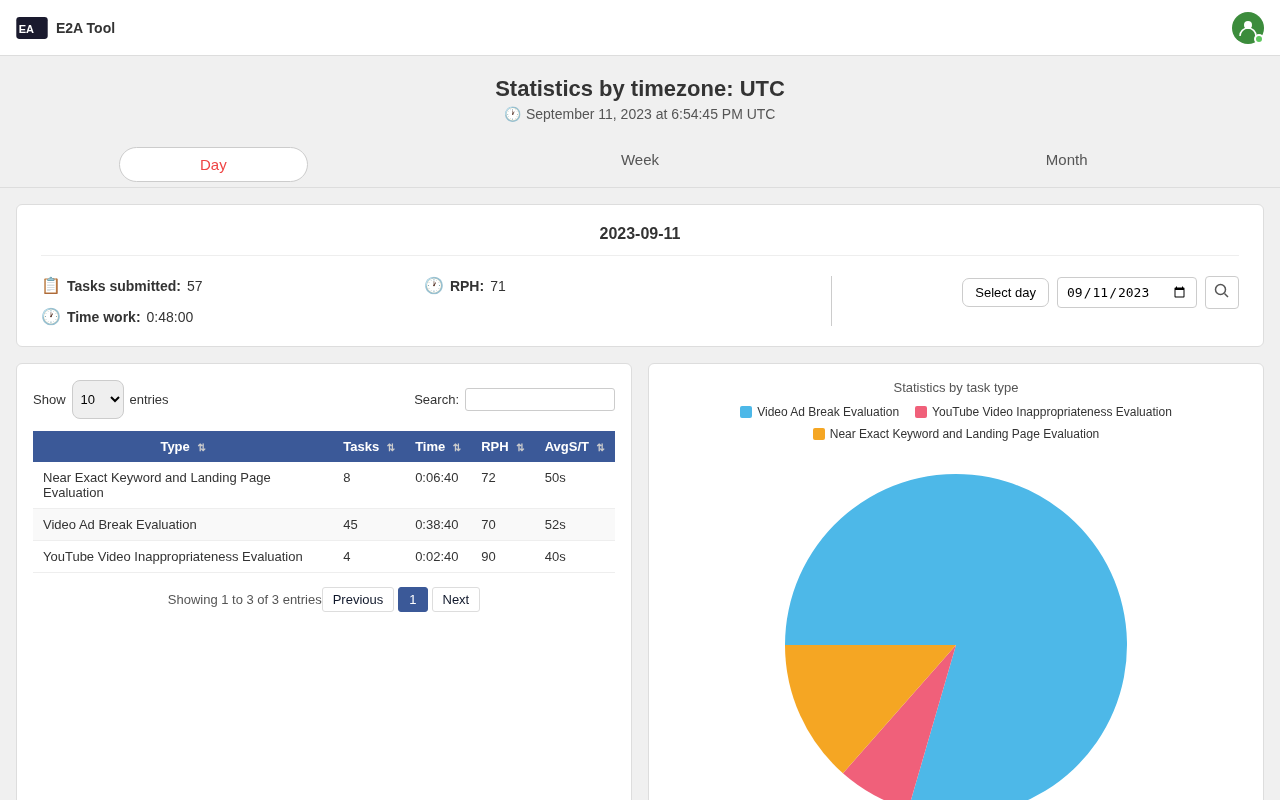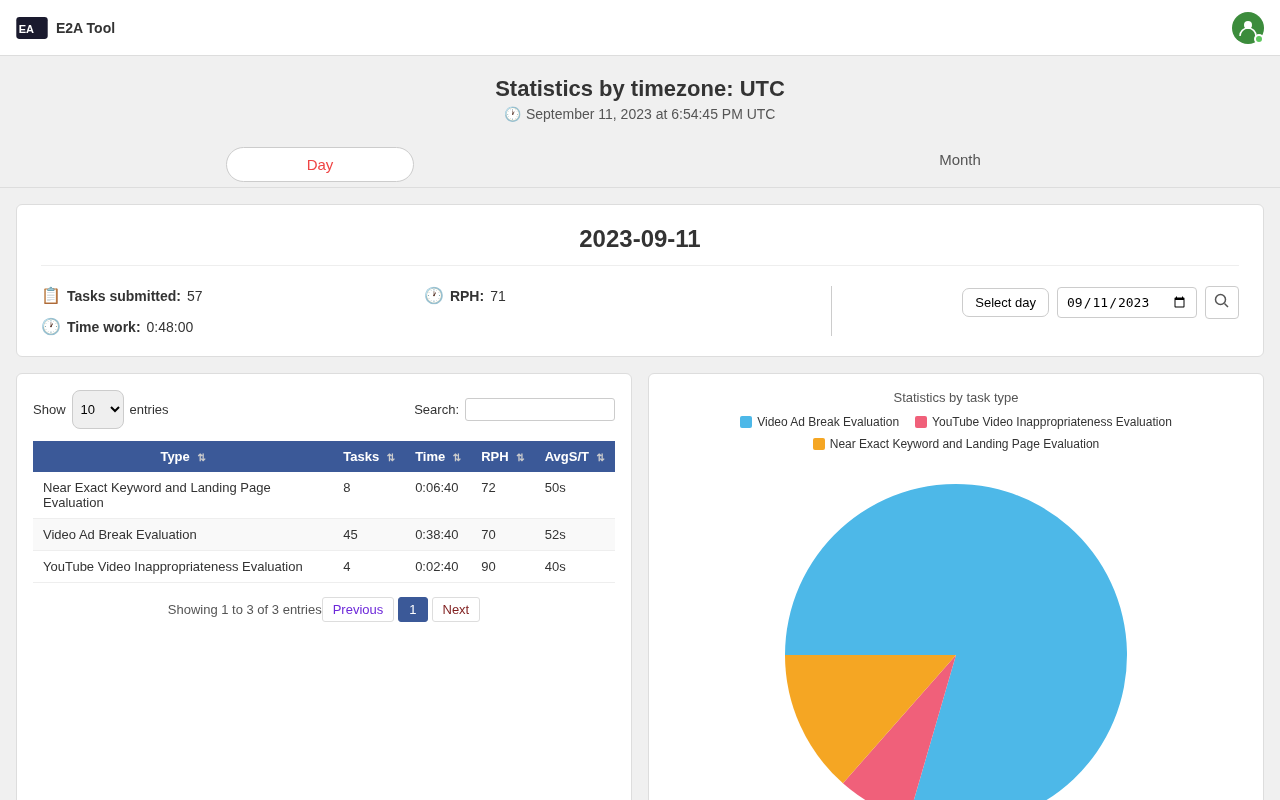--- a/index.html
+++ b/index.html
@@ -57,21 +57,21 @@
     
     .date-section {
       background: #fff;
       margin: 16px;
       border-radius: 6px;
       border: 1px solid #ddd;
       padding: 20px 24px;
     }
     .date-title {
       text-align: center;
-      font-size: 24px;
+      font-size: 16px;
       font-weight: bold;
       margin-bottom: 20px;
       padding-bottom: 12px;
       border-bottom: 1px solid #eee;
     }
     .stats-row {
       display: flex;
       align-items: flex-start;
     }
     .stats-left {
@@ -185,24 +185,24 @@
       color: #555;
     }
     .page-btns { display: flex; align-items: center; gap: 4px; }
     .page-btn {
       border: 1px solid #ddd;
       background: #fff;
       padding: 4px 10px;
       border-radius: 3px;
       cursor: pointer;
       font-size: 13px;
-      color: #7f1d1d;
+      color: #0f172a;
     }
     .page-btn.active { background: #3b5998; color: #fff; border-color: #3b5998; }
-    .page-btn:disabled { color: #6d28d9; cursor: default; }
+    .page-btn:disabled { color: #0f172a; cursor: default; }
 
     
     .chart-card {
       background: #fff;
       border: 1px solid #ddd;
       border-radius: 6px;
       flex: 1;
       padding: 16px;
       min-width: 0;
       display: flex;
@@ -284,20 +284,23 @@
   <div class="page-title">Statistics by timezone: UTC</div>
   <div class="page-subtitle">
     <span class="clock-icon">🕐</span>
     <span>September 11, 2023 at 6:54:45 PM UTC</span>
   </div>
 </div>
 
 <div class="tabs">
   <div style="flex:1; display:flex; justify-content:center; align-items:center;">
     <div class="tab active">Day</div>
+  </div>
+  <div style="flex:1; display:flex; justify-content:center; align-items:center; padding-bottom:10px;">
+    <div class="tab">Week</div>
   </div>
   <div style="flex:1; display:flex; justify-content:center; align-items:center; padding-bottom:10px;">
     <div class="tab">Month</div>
   </div>
 </div>
 
 <div class="date-section">
   <div class="date-title">2023-09-11</div>
   <div class="stats-row">
     <div class="stats-left">

